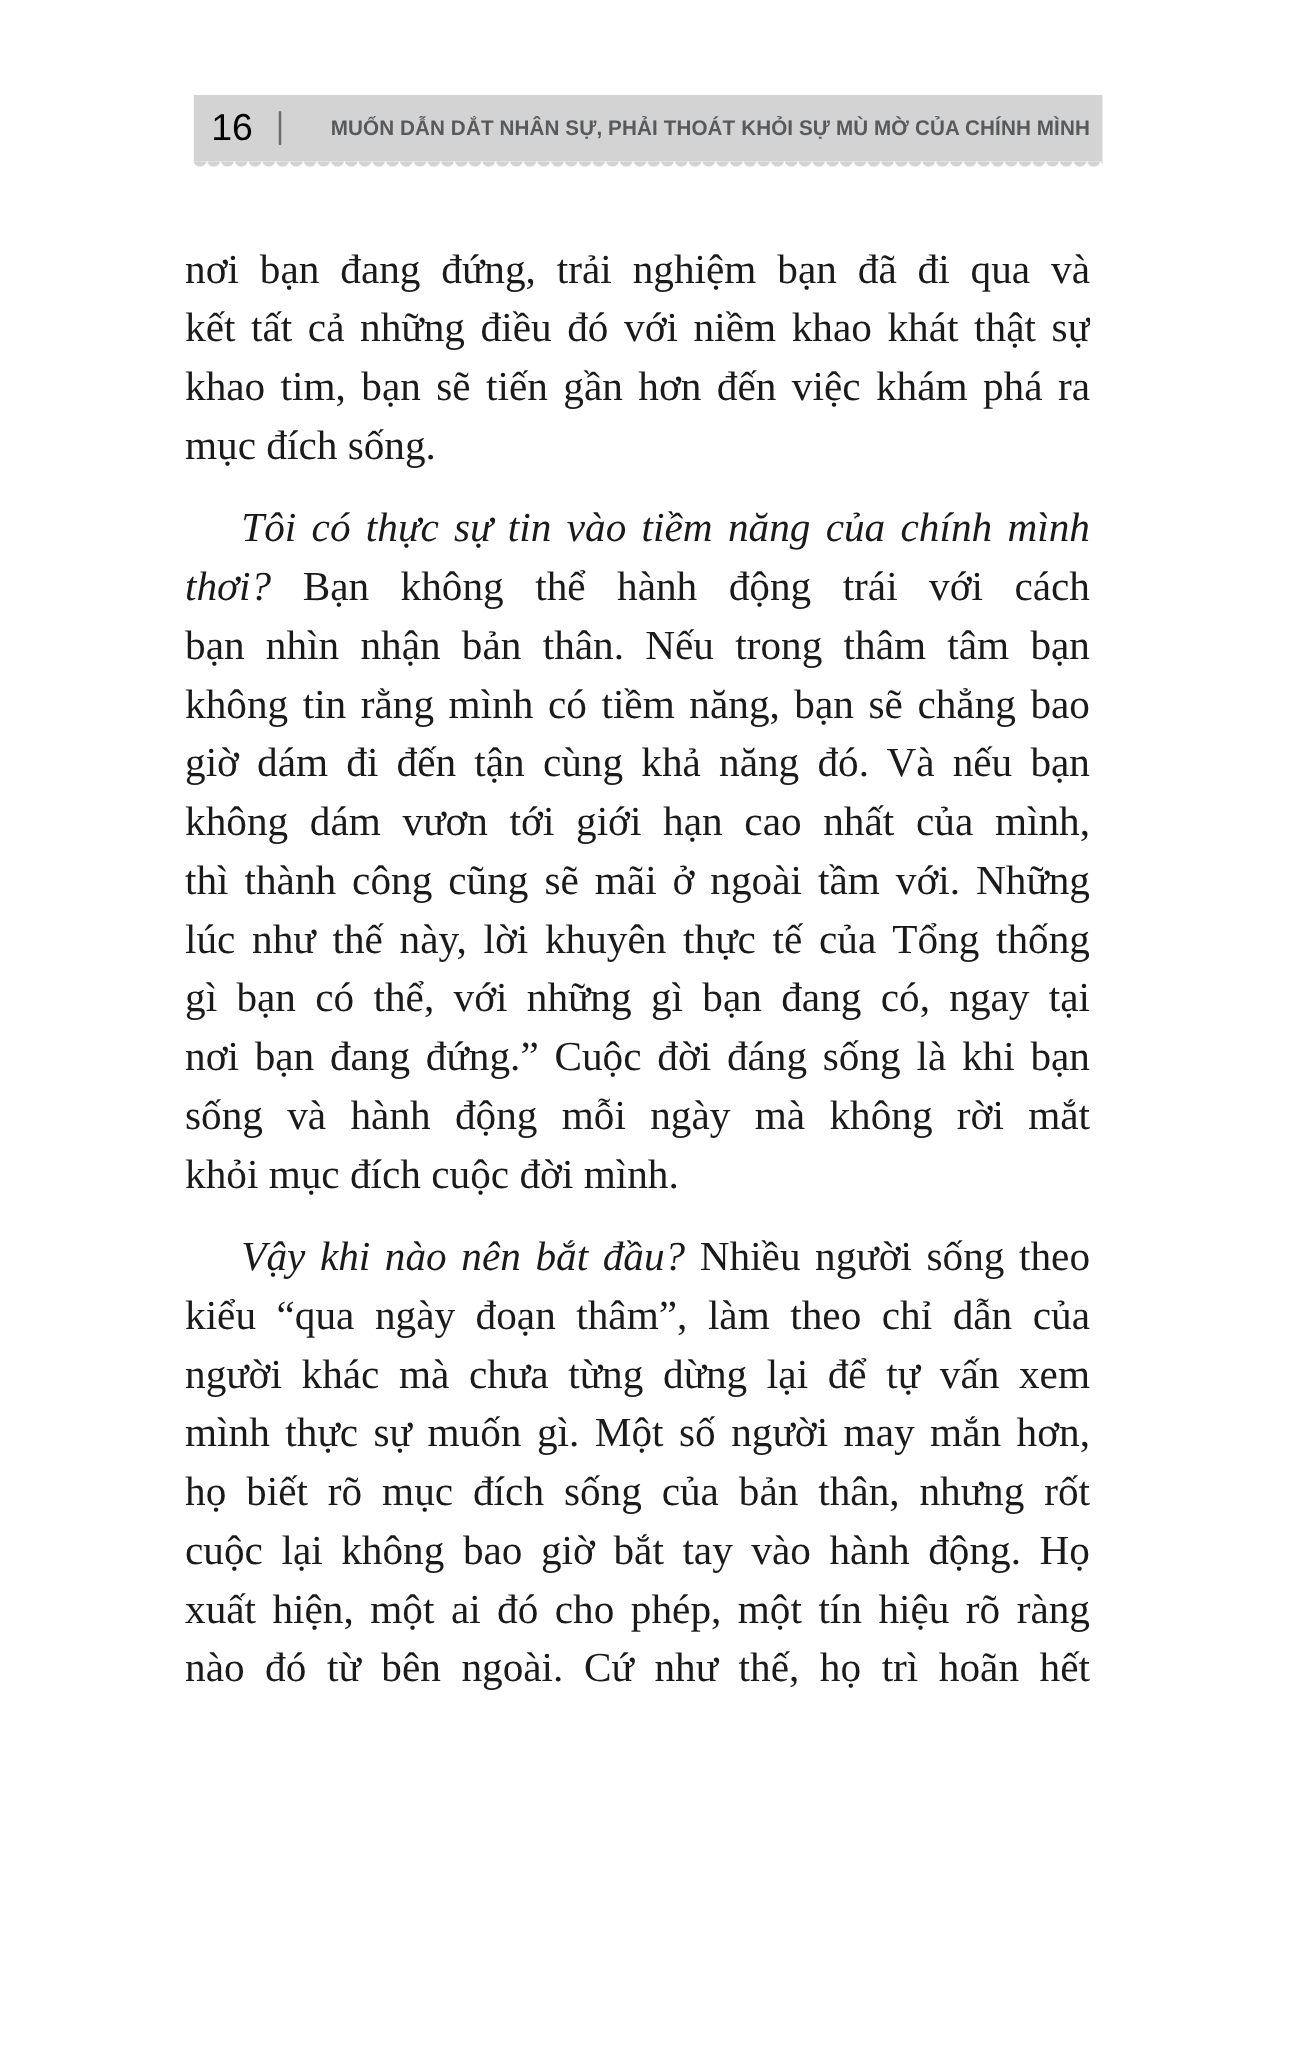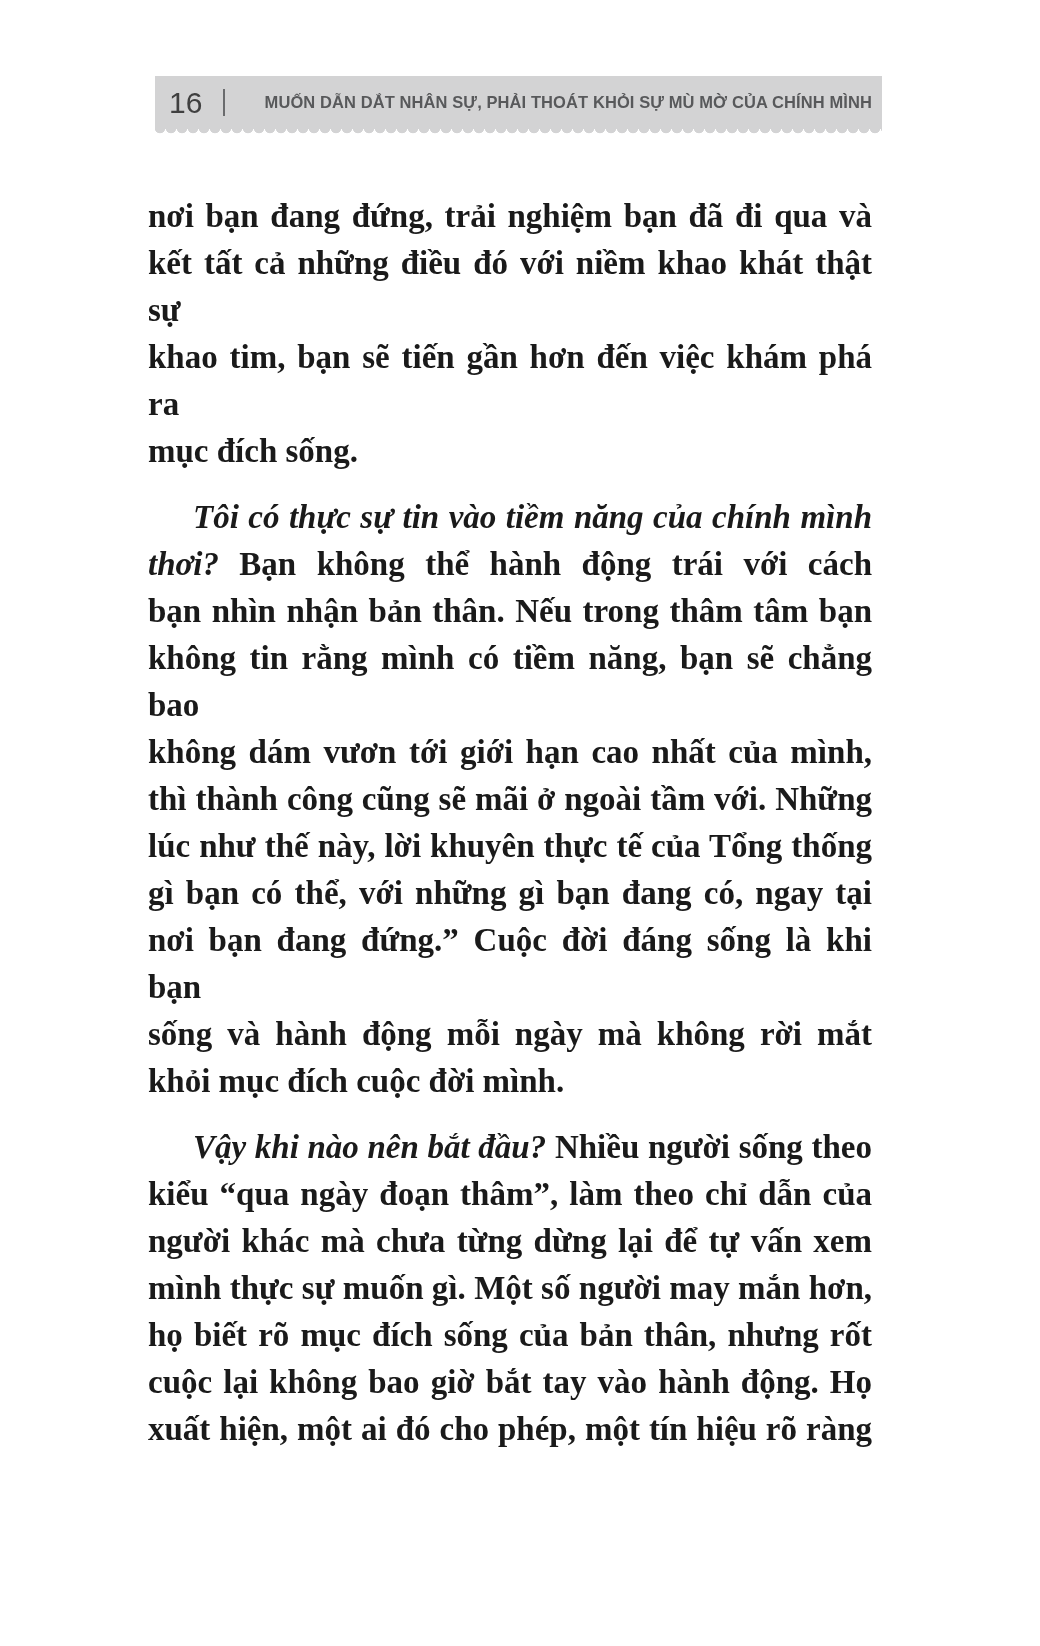--- a/index.html
+++ b/index.html
@@ -27,21 +27,21 @@
     position: absolute;
     top: 100%; left: 0; right: 0;
     height: 7px;
     background-image: radial-gradient(circle at 5px -1px, #d3d3d4 5px, rgba(211,211,212,0) 5.6px);
     background-size: 11px 7px;
     background-repeat: repeat-x;
   }
   .page-num {
     font-family: "Liberation Sans", sans-serif;
     font-size: 30px;
-    color: #404040;
+    color: #000000;
     margin-left: 14px;
     line-height: 1;
     text-align: center;
   }
   .divider {
     width: 2px; height: 27px;
     background: #6a6b6d;
     margin-left: 21px;
     flex: 0 0 auto;
   }
@@ -65,21 +65,20 @@
     left: 148px; top: 193px;
     width: 724px;
     color: #1a1a1a;
     font-size: 33px;
   }
   .para + .para { margin-top: 19px; }
   .line {
     min-height: 47px;
     line-height: 47px;
     overflow: hidden;
-    font-weight: bold;
   }
   .line.jst {
     text-align: justify;
     text-align-last: justify;
   }
   .line.ind { padding-left: 45px; }
   .it { font-style: italic; }
 </style>
 </head>
 <body>
@@ -97,32 +96,34 @@
         <div class="line jst"><span>nơi bạn đang đứng, trải nghiệm bạn đã đi qua và</span></div>
         <div class="line jst"><span>kết tất cả những điều đó với niềm khao khát thật sự</span></div>
         <div class="line jst"><span>khao tim, bạn sẽ tiến gần hơn đến việc khám phá ra</span></div>
         <div class="line"><span>mục đích sống.</span></div>
       </div>
       <div class="para">
         <div class="line jst ind"><span class="it">Tôi có thực sự tin vào tiềm năng của chính mình</span></div>
         <div class="line jst"><span class="it">thơi?</span><span> Bạn không thể hành động trái với cách</span></div>
         <div class="line jst"><span>bạn nhìn nhận bản thân. Nếu trong thâm tâm bạn</span></div>
         <div class="line jst"><span>không tin rằng mình có tiềm năng, bạn sẽ chẳng bao</span></div>
+        <div class="line jst"><span>giờ dám đi đến tận cùng khả năng đó. Và nếu bạn</span></div>
         <div class="line jst"><span>không dám vươn tới giới hạn cao nhất của mình,</span></div>
         <div class="line jst"><span>thì thành công cũng sẽ mãi ở ngoài tầm với. Những</span></div>
         <div class="line jst"><span>lúc như thế này, lời khuyên thực tế của Tổng thống</span></div>
         <div class="line jst"><span>gì bạn có thể, với những gì bạn đang có, ngay tại</span></div>
         <div class="line jst"><span>nơi bạn đang đứng.” Cuộc đời đáng sống là khi bạn</span></div>
         <div class="line jst"><span>sống và hành động mỗi ngày mà không rời mắt</span></div>
         <div class="line"><span>khỏi mục đích cuộc đời mình.</span></div>
       </div>
       <div class="para">
         <div class="line jst ind"><span class="it">Vậy khi nào nên bắt đầu?</span><span> Nhiều người sống theo</span></div>
         <div class="line jst"><span>kiểu “qua ngày đoạn thâm”, làm theo chỉ dẫn của</span></div>
         <div class="line jst"><span>người khác mà chưa từng dừng lại để tự vấn xem</span></div>
         <div class="line jst"><span>mình thực sự muốn gì. Một số người may mắn hơn,</span></div>
         <div class="line jst"><span>họ biết rõ mục đích sống của bản thân, nhưng rốt</span></div>
         <div class="line jst"><span>cuộc lại không bao giờ bắt tay vào hành động. Họ</span></div>
         <div class="line jst"><span>xuất hiện, một ai đó cho phép, một tín hiệu rõ ràng</span></div>
+        <div class="line jst"><span>nào đó từ bên ngoài. Cứ như thế, họ trì hoãn hết</span></div>
       </div>
     </main>
 
 </div>
 
 </body></html>

